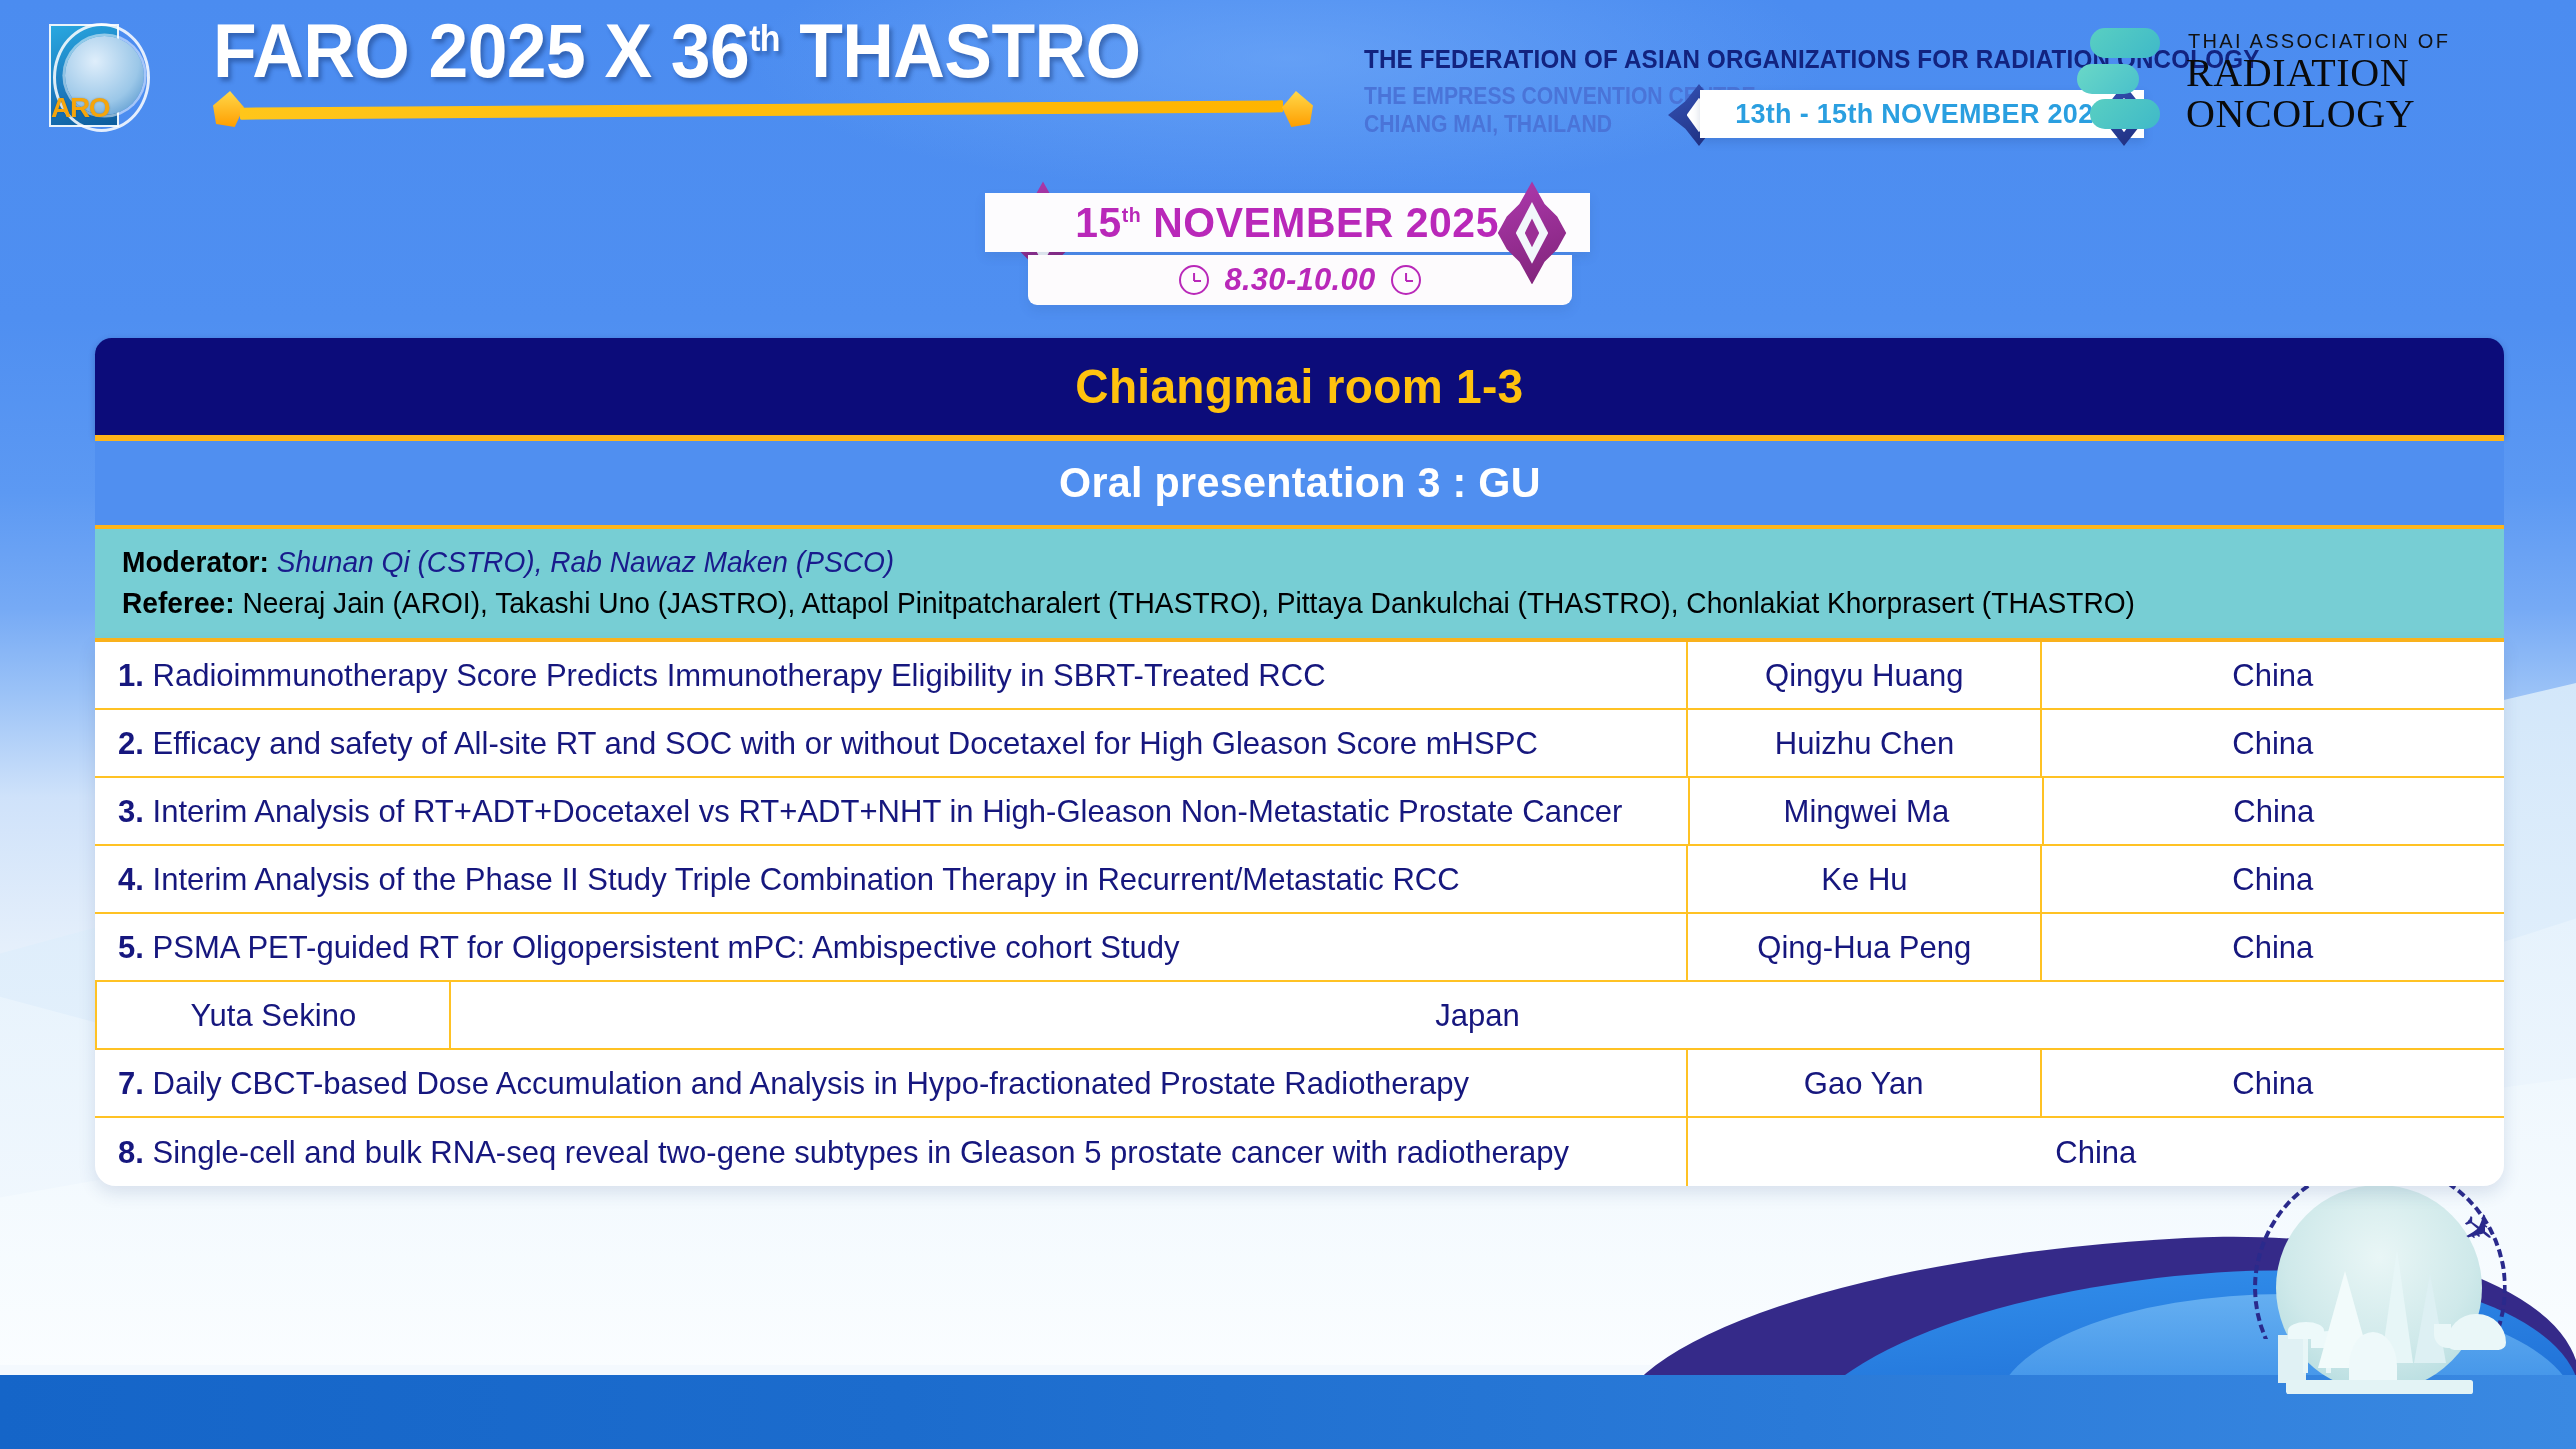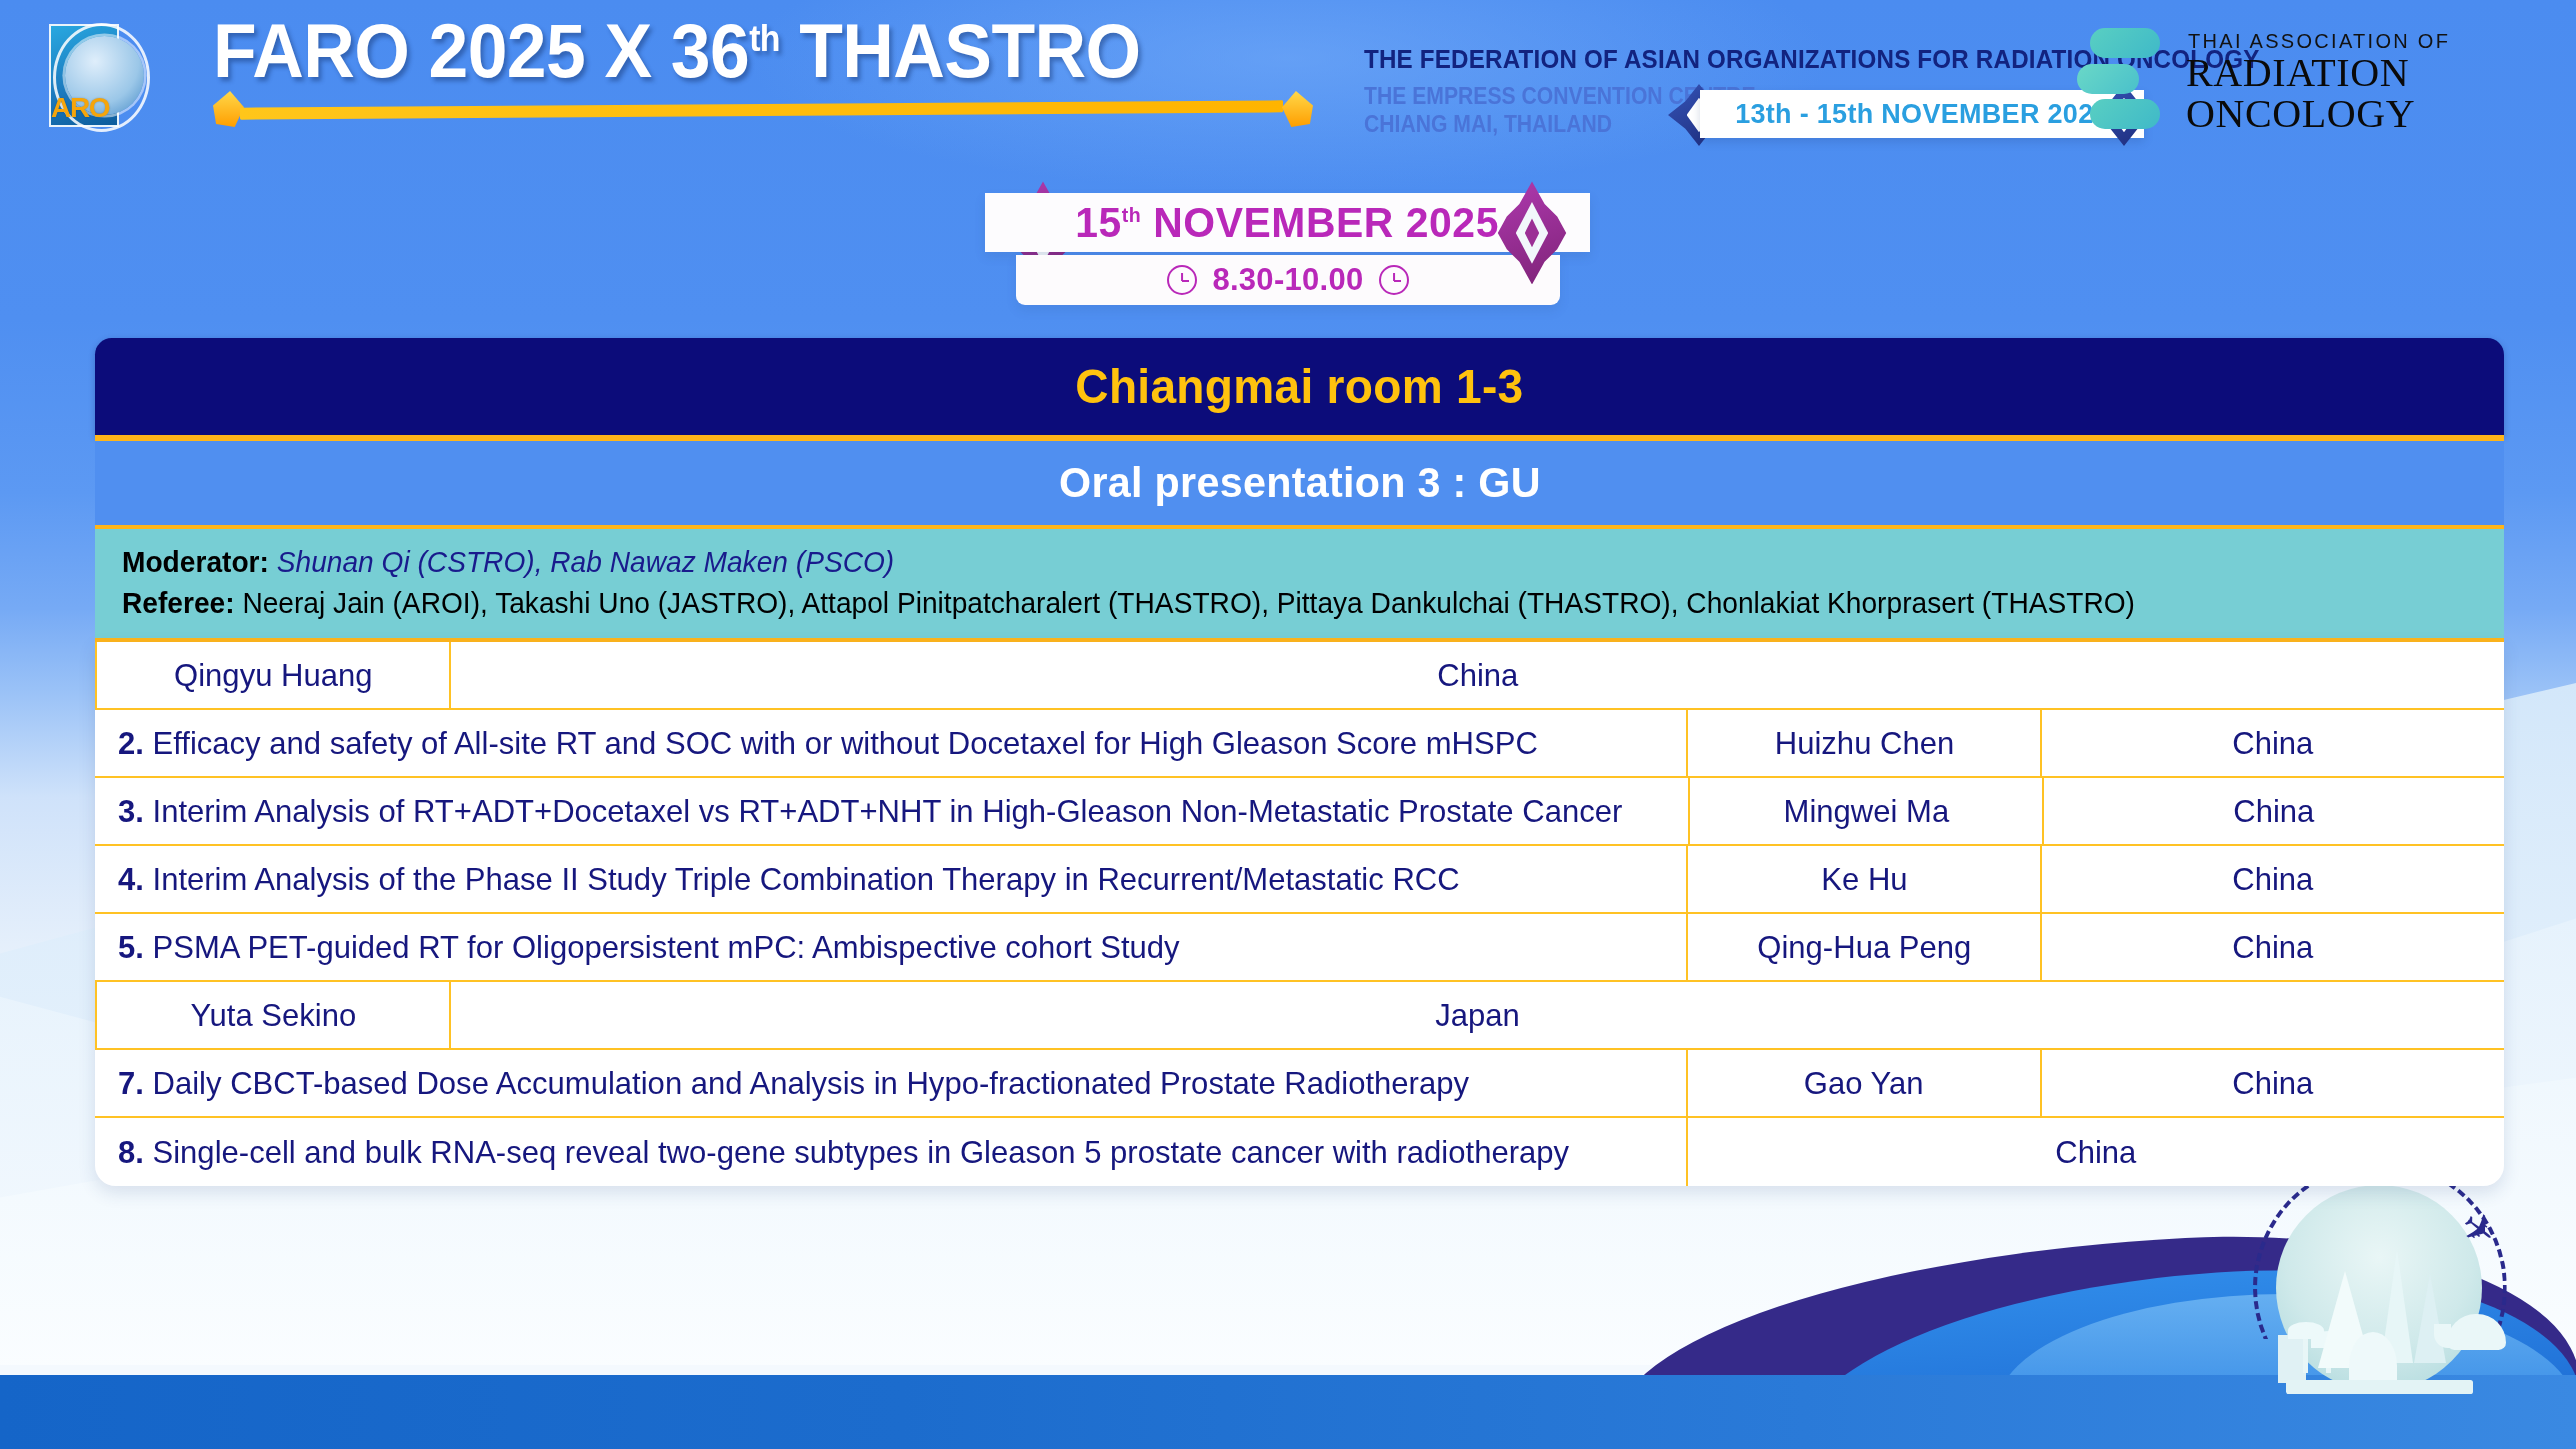--- a/index.html
+++ b/index.html
@@ -261,25 +261,25 @@
   .daybanner {
     position: absolute; left: 985px; top: 175px; width: 605px; height: 149px;
   }
   .daybanner .strip1 {
     position: absolute; left: 0; top: 18px; width: 605px; height: 59px;
     background: #fdfcfe;
     box-shadow: 0 5.2px 10.3px rgba(40,70,130,.14);
     display: flex; align-items: center; justify-content: center;
   }
   .daybanner .strip2 {
-    position: absolute; left: 31px; top: 80px; width: 544px; height: 50px;
+    position: absolute; left: 43px; top: 80px; width: 544px; height: 50px;
     background: #fdfbfd;
     border-radius: 0 0 9px 9px;
     box-shadow: 0 5.2px 10.3px rgba(40,70,130,.10);
-    display: flex; align-items: center; justify-content: center; gap: 15.5px;
+    display: flex; align-items: center; justify-content: center; gap: 15.5px; font-style: italic;
   }
   .daybanner .day {
     font-family: "Liberation Sans Narrow", "Liberation Sans", sans-serif;
     font-weight: bold; font-size: 43px;
     color: #b928b9;
     letter-spacing: 0.6px;
     transform: scaleX(.95);
     white-space: nowrap;
   }
   .daybanner .day sup { font-size: 20.6px; }
@@ -505,20 +505,23 @@
         <span class="mod-names">Shunan Qi (CSTRO), Rab Nawaz Maken (PSCO)</span>
       </div>
       <div class="line">
         <span class="lbl">Referee:</span>
         <span>Neeraj Jain (AROI), Takashi Uno (JASTRO), Attapol Pinitpatcharalert (THASTRO), Pittaya Dankulchai (THASTRO), Chonlakiat Khorprasert (THASTRO)</span>
       </div>
     </div>
 
     <div class="tbl" id="program-table">
         <div class="row">
+          <div class="c-title">
+            <span class="t-txt"><span class="num">1.</span><span> Radioimmunotherapy Score Predicts Immunotherapy Eligibility in SBRT-Treated RCC</span></span>
+          </div>
           <div class="c-name">
             <span class="n-txt">Qingyu Huang</span>
           </div>
           <div class="c-country">
             <span class="k-txt">China</span>
           </div>
         </div>
         <div class="row">
           <div class="c-title">
             <span class="t-txt"><span class="num">2.</span><span> Efficacy and safety of All-site RT and SOC with or without Docetaxel for High Gleason Score mHSPC</span></span>

